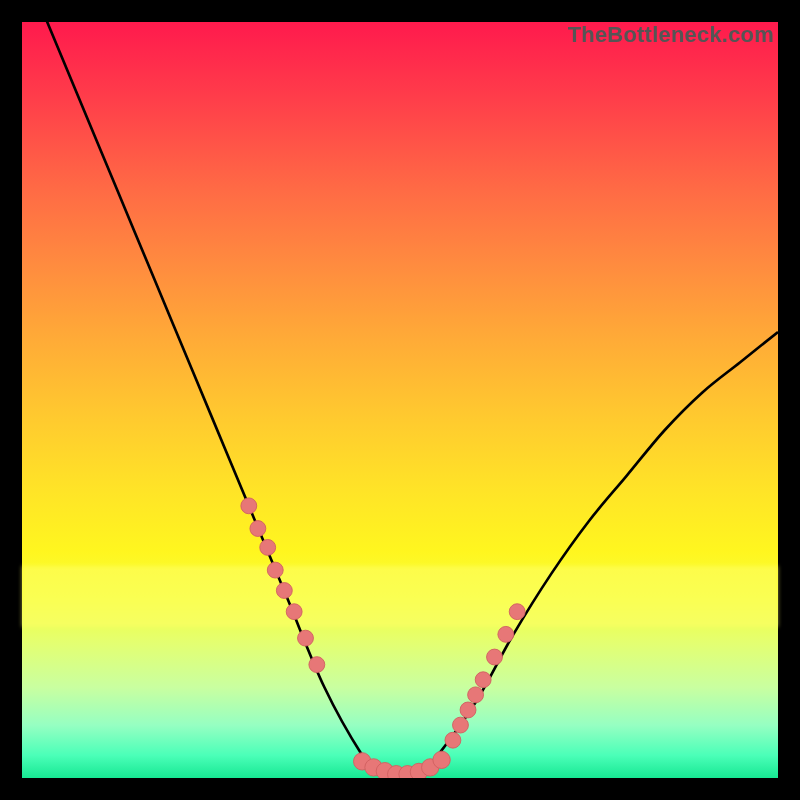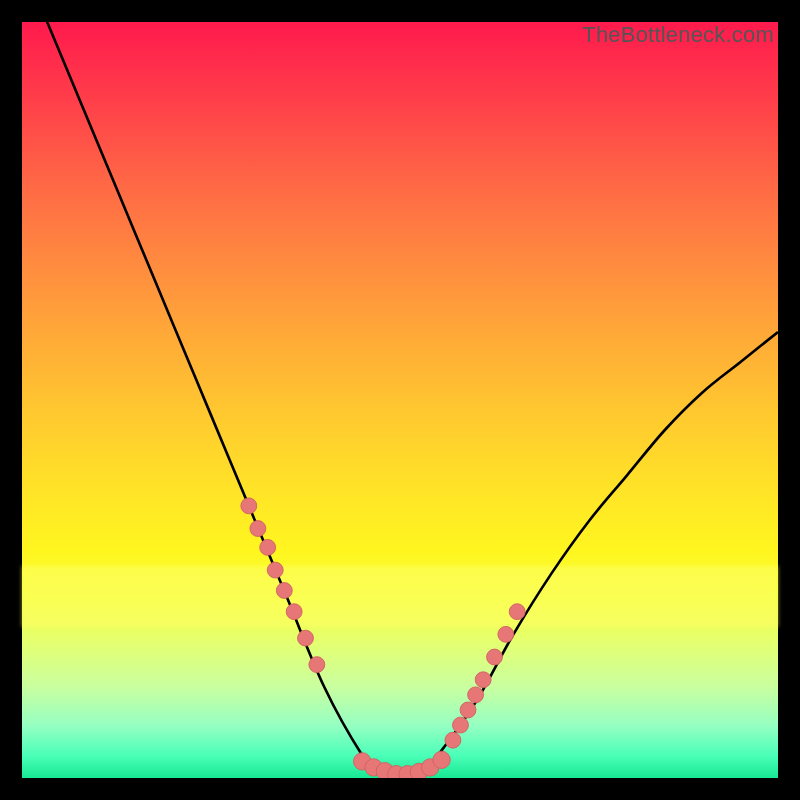--- a/index.html
+++ b/index.html
@@ -58,21 +58,21 @@
     top: 0;
     width: 756px;
     height: 756px;
   }
   .watermark {
     position: absolute;
     right: 6px;
     top: 2px;
     color: #555;
     font-size: 22px;
-    font-weight: 400;
+    font-weight: 700;
     letter-spacing: 0.2px;
     user-select: none;
   }
 </style>
 </head>
 <body>
 
 <div class="frame">
   <div class="plot">
     <div class="yellow-band"></div>

